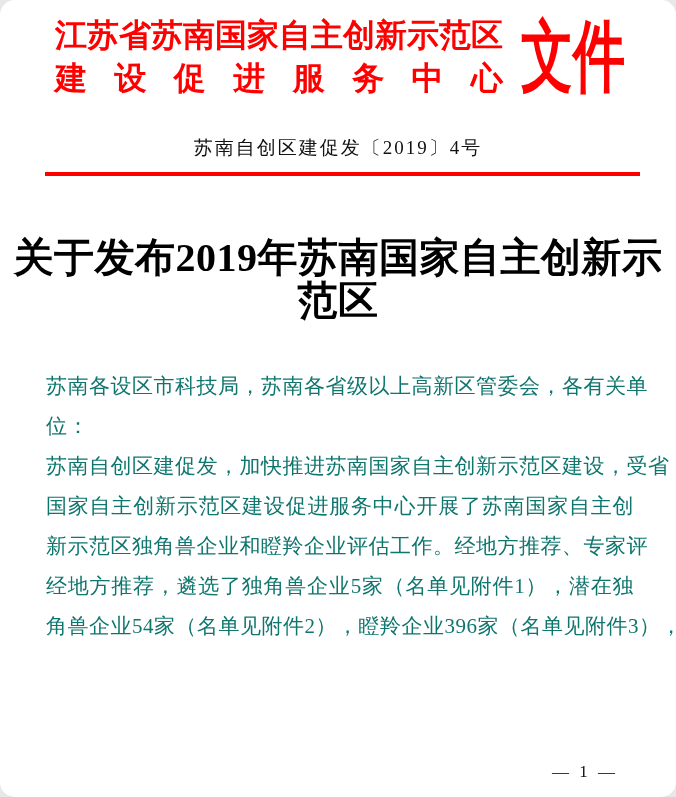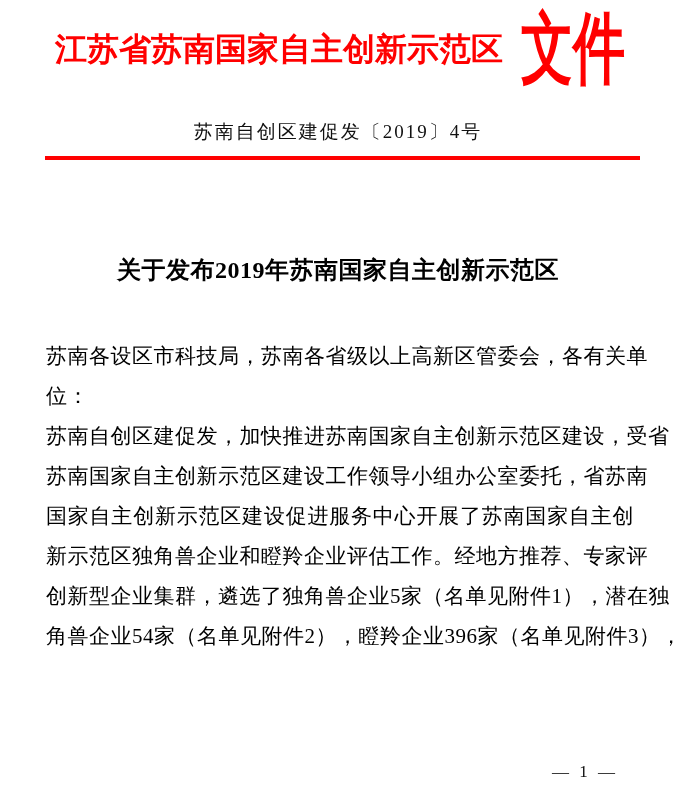--- a/index.html
+++ b/index.html
@@ -7,20 +7,21 @@
   body { font-family: "Liberation Serif", "DejaVu Serif", serif; }
 
   .page {
     position: relative;
     width: 676px;
     height: 797px;
     margin: 0 auto;
     background: #ffffff;
     color: #1a1a1a;
     overflow: hidden;
+    border-radius: 15px;
   }
 
   
   .letterhead {
     display: flex;
     align-items: center;
     padding: 14px 30px 0 55px;
   }
   .org-name {
     width: 448px;
@@ -54,34 +55,34 @@
   }
 
   .red-rule {
     margin: 11px 36px 0 45px;
     height: 4px;
     background: #ff0000;
   }
 
   
   .doc-title {
-    margin-top: 89px;
+    margin-top: 60px;
     text-align: center;
     font-weight: bold;
-    font-size: 24px;
+    font-size: 40px;
     line-height: 43px;
     color: #000;
     letter-spacing: 0.5px;
   }
 
   
   .body-text {
     margin: 44px 42px 0 46px;
     font-size: 21px;
-    color: #000000;
+    color: #0f766e;
   }
   .body-line {
     height: 40px;
     line-height: 40px;
     text-align: justify;
     text-align-last: justify;
     letter-spacing: 0.5px;
     white-space: nowrap;
   }
   .body-line.short { text-align-last: left; }
@@ -98,38 +99,38 @@
   }
 </style>
 </head>
 <body>
 
 <div class="page">
 
   <div class="letterhead">
     <div class="org-name">
       <div class="org-line">江苏省苏南国家自主创新示范区</div>
+      <div class="org-line">建设促进服务中心</div>
     </div>
     <div class="doc-type">文件</div>
   </div>
 
   <div class="doc-number">苏南自创区建促发〔2019〕4号</div>
 
   <div class="red-rule"></div>
 
   <div class="doc-title">
     <div>关于发布2019年苏南国家自主创新示范区</div>
   </div>
 
   <div class="body-text">
     <div class="body-line">苏南各设区市科技局，苏南各省级以上高新区管委会，各有关单</div>
     <div class="body-line short">位：</div>
     <div class="body-line">苏南自创区建促发，加快推进苏南国家自主创新示范区建设，受省</div>
-    <div class="body-line">苏南国家自主创新示范区建设工作领导小组办公室委托，省苏南</div>
     <div class="body-line">国家自主创新示范区建设促进服务中心开展了苏南国家自主创</div>
     <div class="body-line">新示范区独角兽企业和瞪羚企业评估工作。经地方推荐、专家评</div>
-    <div class="body-line">创新型企业集群，遴选了独角兽企业5家（名单见附件1），潜在独</div>
+    <div class="body-line">经地方推荐，遴选了独角兽企业5家（名单见附件1），潜在独</div>
     <div class="body-line">角兽企业54家（名单见附件2），瞪羚企业396家（名单见附件3），</div>
   </div>
 
   <div class="page-number">— 1 —</div>
 
 </div>
 
 </body></html>

